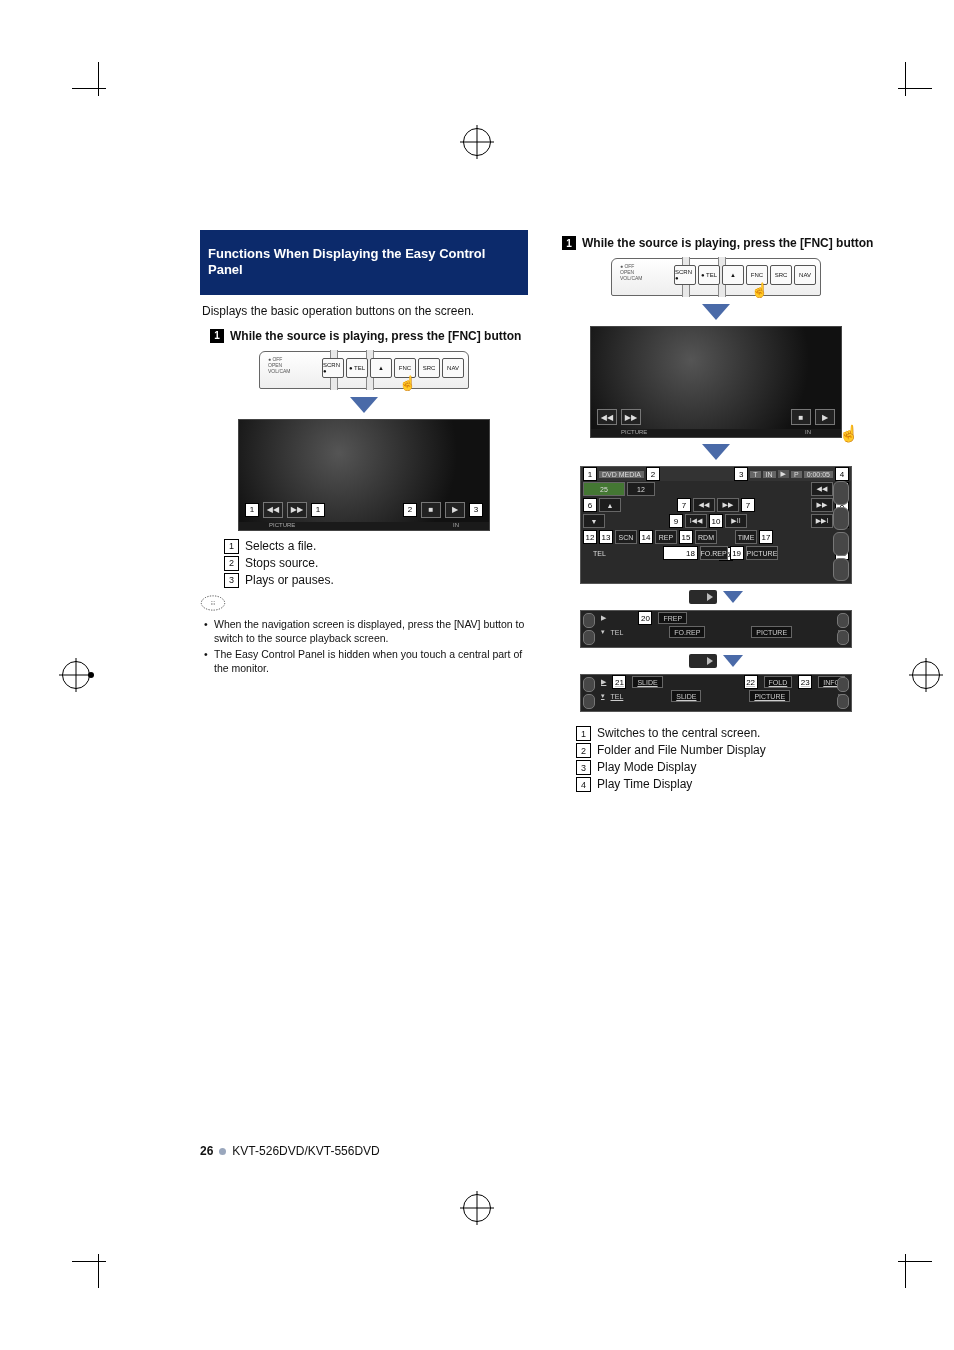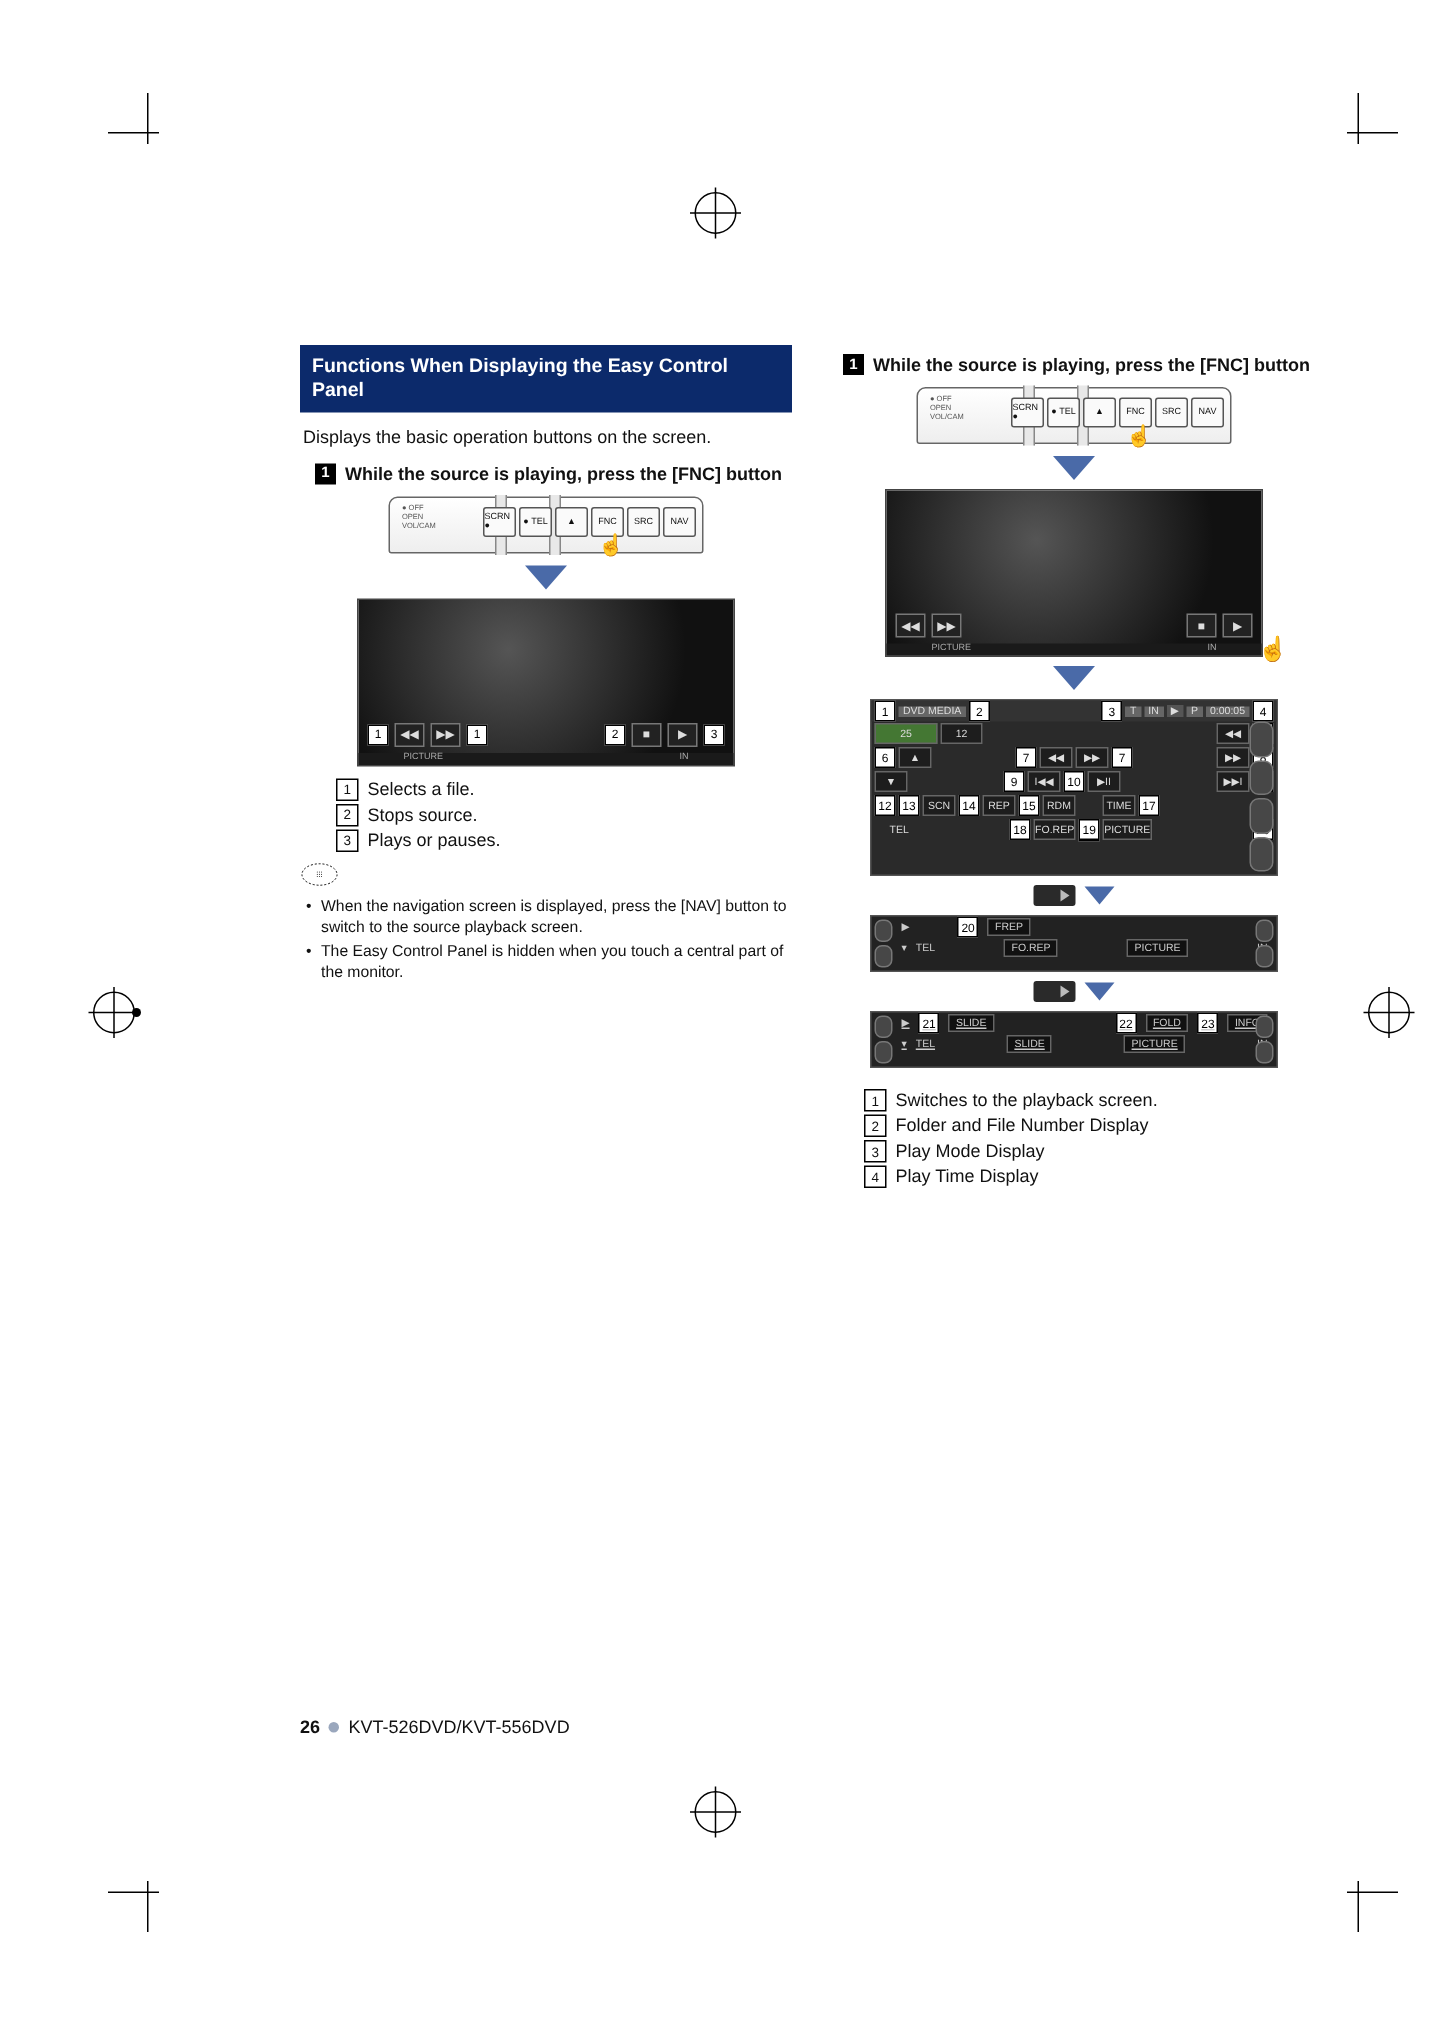--- a/index.html
+++ b/index.html
@@ -80,21 +80,21 @@
   .cols {
     display: flex;
     gap: 24px;
   }
   .col { flex: 1; min-width: 0; }
   .blue-head {
     background: #0c2a6b;
     color: #fff;
     font-weight: 700;
     font-size: 13px;
-    padding: 6px 8px;
+    padding: 16px 8px;
     line-height: 1.25;
   }
   .lead {
     font-size: 12px;
     margin: 8px 2px 10px;
     line-height: 1.35;
   }
   .step {
     display: flex;
     gap: 6px;
@@ -430,21 +430,21 @@
             <span class="callout" style="position:static;">15</span>
             <span class="cell">RDM</span>
             <span class="callout" style="position:static;margin-top:34px;">16</span>
             <span class="cell">TIME</span>
             <span class="callout" style="position:static;">17</span>
           </div>
           <div class="row">
             <span style="width:8px"></span>
             <span>TEL</span>
             <span style="flex:1"></span>
-            <span class="callout" style="position:static;">18</span>
+            <span class="callout" style="position:static;padding-left:21px;">18</span>
             <span class="cell" style="border-style:solid">FO.REP</span>
             <span class="callout" style="position:static;">19</span>
             <span class="cell">PICTURE</span>
             <span style="flex:1"></span>
             <span class="callout" style="position:static;">20</span>
           </div>
           <div class="side">
               <div class="sc"></div>
               <div class="sc"></div>
               <div class="sc"></div>
@@ -516,21 +516,21 @@
             <span style="flex:1"></span>
             <span class="pill">PICTURE</span>
             <span style="flex:1"></span>
             <span>IN</span>
           </div>
         </div>
 
         <div class="numlist" style="margin-top:14px;">
           <div>
               <span class="bx">1</span>
-              <span>Switches to the playback screen.</span>
+              <span>Switches to the central screen.</span>
             </div>
           <div>
               <span class="bx">2</span>
               <span>Folder and File Number Display</span>
             </div>
           <div>
               <span class="bx">3</span>
               <span>Play Mode Display</span>
             </div>
           <div>

